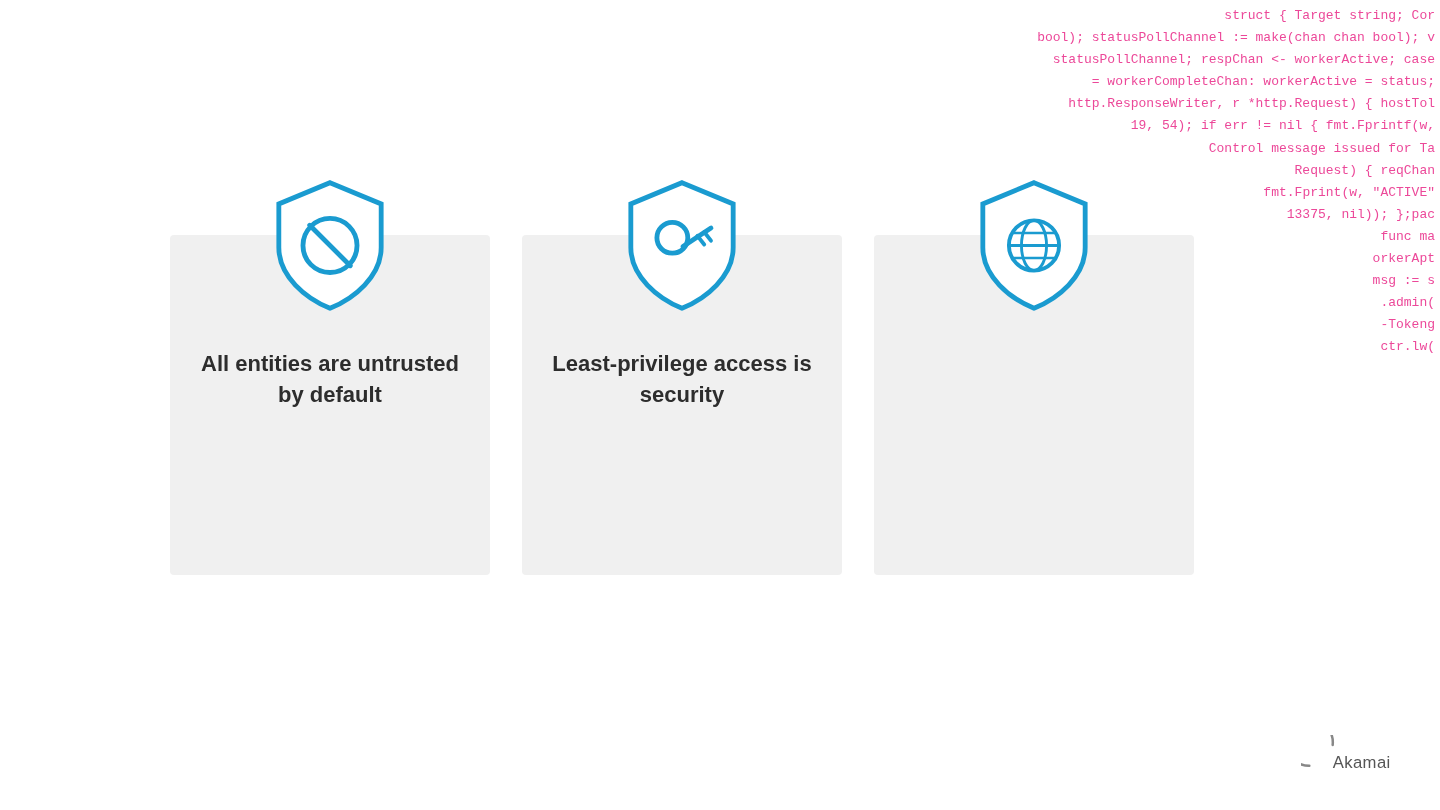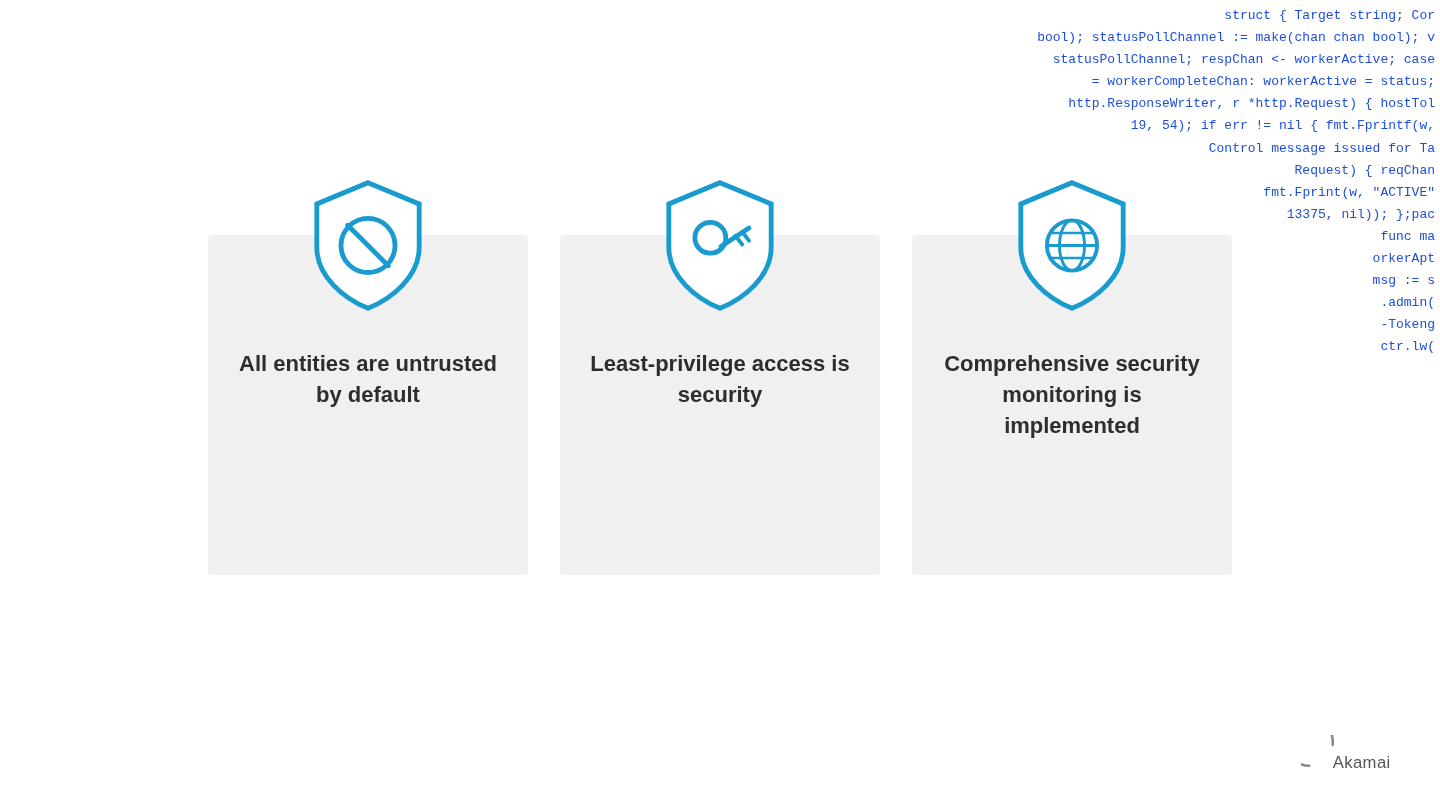--- a/index.html
+++ b/index.html
@@ -13,21 +13,21 @@
       overflow: hidden;
     }
 
     
     .code-bg {
       position: absolute;
       top: 0;
       right: 0;
       width: 680px;
       height: 420px;
-      color: #1d4ed8;
+      color: #ec4899;
       font-family: 'Courier New', monospace;
       font-size: 13px;
       line-height: 1.7;
       white-space: pre;
       pointer-events: none;
       padding: 5px;
       text-align: right;
     }
 
     
@@ -40,21 +40,21 @@
       display: flex;
       align-items: center;
       justify-content: center;
       padding: 60px 80px;
     }
 
     .cards-container {
       display: flex;
       gap: 32px;
       align-items: flex-start;
-      justify-content: center;
+      justify-content: flex-start;
       width: 100%;
       max-width: 1100px;
     }
 
     .card {
       background: #f0f0f0;
       border-radius: 4px;
       width: 320px;
       min-height: 340px;
       display: flex;
@@ -154,21 +154,20 @@
 
           <path d="M65 8 L118 30 L118 75 C118 105 90 128 65 138 C40 128 12 105 12 75 L12 30 Z" fill="white" stroke="#1a9bd0" stroke-width="5"></path>
 
           <circle cx="65" cy="73" r="26" fill="none" stroke="#1a9bd0" stroke-width="4"></circle>
           <ellipse cx="65" cy="73" rx="13" ry="26" fill="none" stroke="#1a9bd0" stroke-width="3"></ellipse>
           <line x1="39" y1="73" x2="91" y2="73" stroke="#1a9bd0" stroke-width="3"></line>
           <line x1="42" y1="60" x2="88" y2="60" stroke="#1a9bd0" stroke-width="2.5"></line>
           <line x1="42" y1="86" x2="88" y2="86" stroke="#1a9bd0" stroke-width="2.5"></line>
         </svg>
       </div>
-      <div class="card-text">Comprehensive security monitoring is implemented</div>
     </div>
 
   </div>
 </div>
 
 <div class="akamai-logo">
   <svg class="akamai-logo-svg" viewBox="0 0 120 50">
 
     <path d="M10 35 A28 28 0 1 1 38 10" fill="none" stroke="#888" stroke-width="3" stroke-linecap="round"></path>
 

